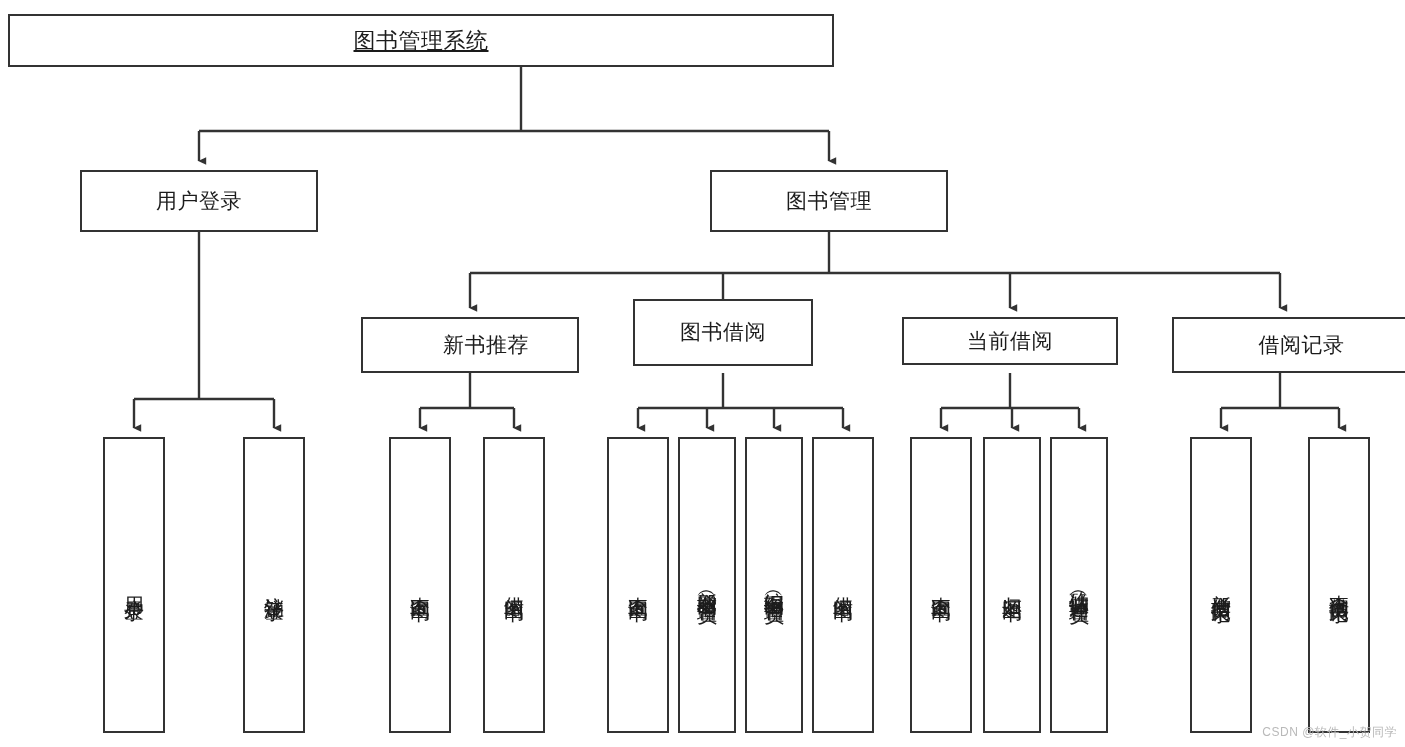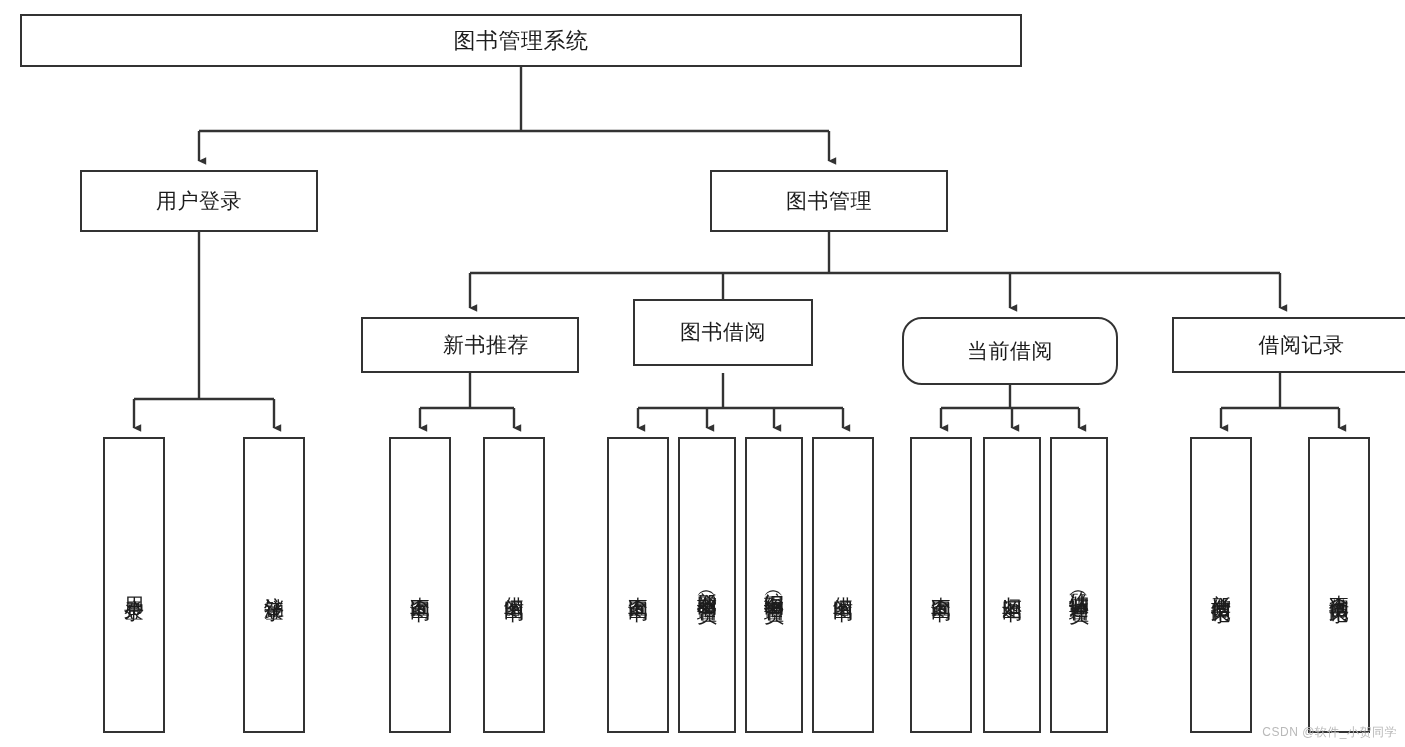--- a/index.html
+++ b/index.html
@@ -111,38 +111,38 @@
         <path d="M941,408 L941,428" marker-end="url(#arrowhead)"></path>
         <path d="M1012,408 L1012,428" marker-end="url(#arrowhead)"></path>
         <path d="M1079,408 L1079,428" marker-end="url(#arrowhead)"></path>
         <path d="M1280,373 L1280,408"></path>
         <path d="M1221,408 L1339,408"></path>
         <path d="M1221,408 L1221,428" marker-end="url(#arrowhead)"></path>
         <path d="M1339,408 L1339,428" marker-end="url(#arrowhead)"></path>
       </g>
   </svg>
 
-  <div class="node root" style="left: 20px; top: 14px; width: 1002px; height: 53px;">
+  <div class="node root" style="left: 8px; top: 14px; width: 826px; height: 53px; text-decoration: underline;">
     <span class="node-label">图书管理系统</span>
   </div>
 
   <div class="node lvl2" style="left: 80px; top: 170px; width: 238px; height: 62px;">
     <span class="node-label">用户登录</span>
   </div>
   <div class="node lvl2" style="left: 710px; top: 170px; width: 238px; height: 62px; justify-content: center;">
     <span class="node-label">图书管理</span>
   </div>
 
   <div class="node lvl3" style="left: 361px; top: 317px; width: 218px; height: 56px; padding-left: 32px;">
     <span class="node-label">新书推荐</span>
   </div>
   <div class="node lvl3" style="left: 633px; top: 299px; width: 180px; height: 67px;">
     <span class="node-label">图书借阅</span>
   </div>
-  <div class="node lvl3" style="left: 902px; top: 317px; width: 216px; height: 68px; border-radius: 20px;">
+  <div class="node lvl3" style="left: 902px; top: 317px; width: 216px; height: 48px;">
     <span class="node-label">当前借阅</span>
   </div>
   <div class="node lvl3" style="left: 1172px; top: 317px; width: 259px; height: 56px;">
     <span class="node-label">借阅记录</span>
   </div>
 
   <div class="node leaf" style="left: 103px; top: 437px; width: 62px; height: 296px;">
     <span class="node-label">用户登录</span>
   </div>
   <div class="node leaf" style="left: 243px; top: 437px; width: 62px; height: 296px;">

